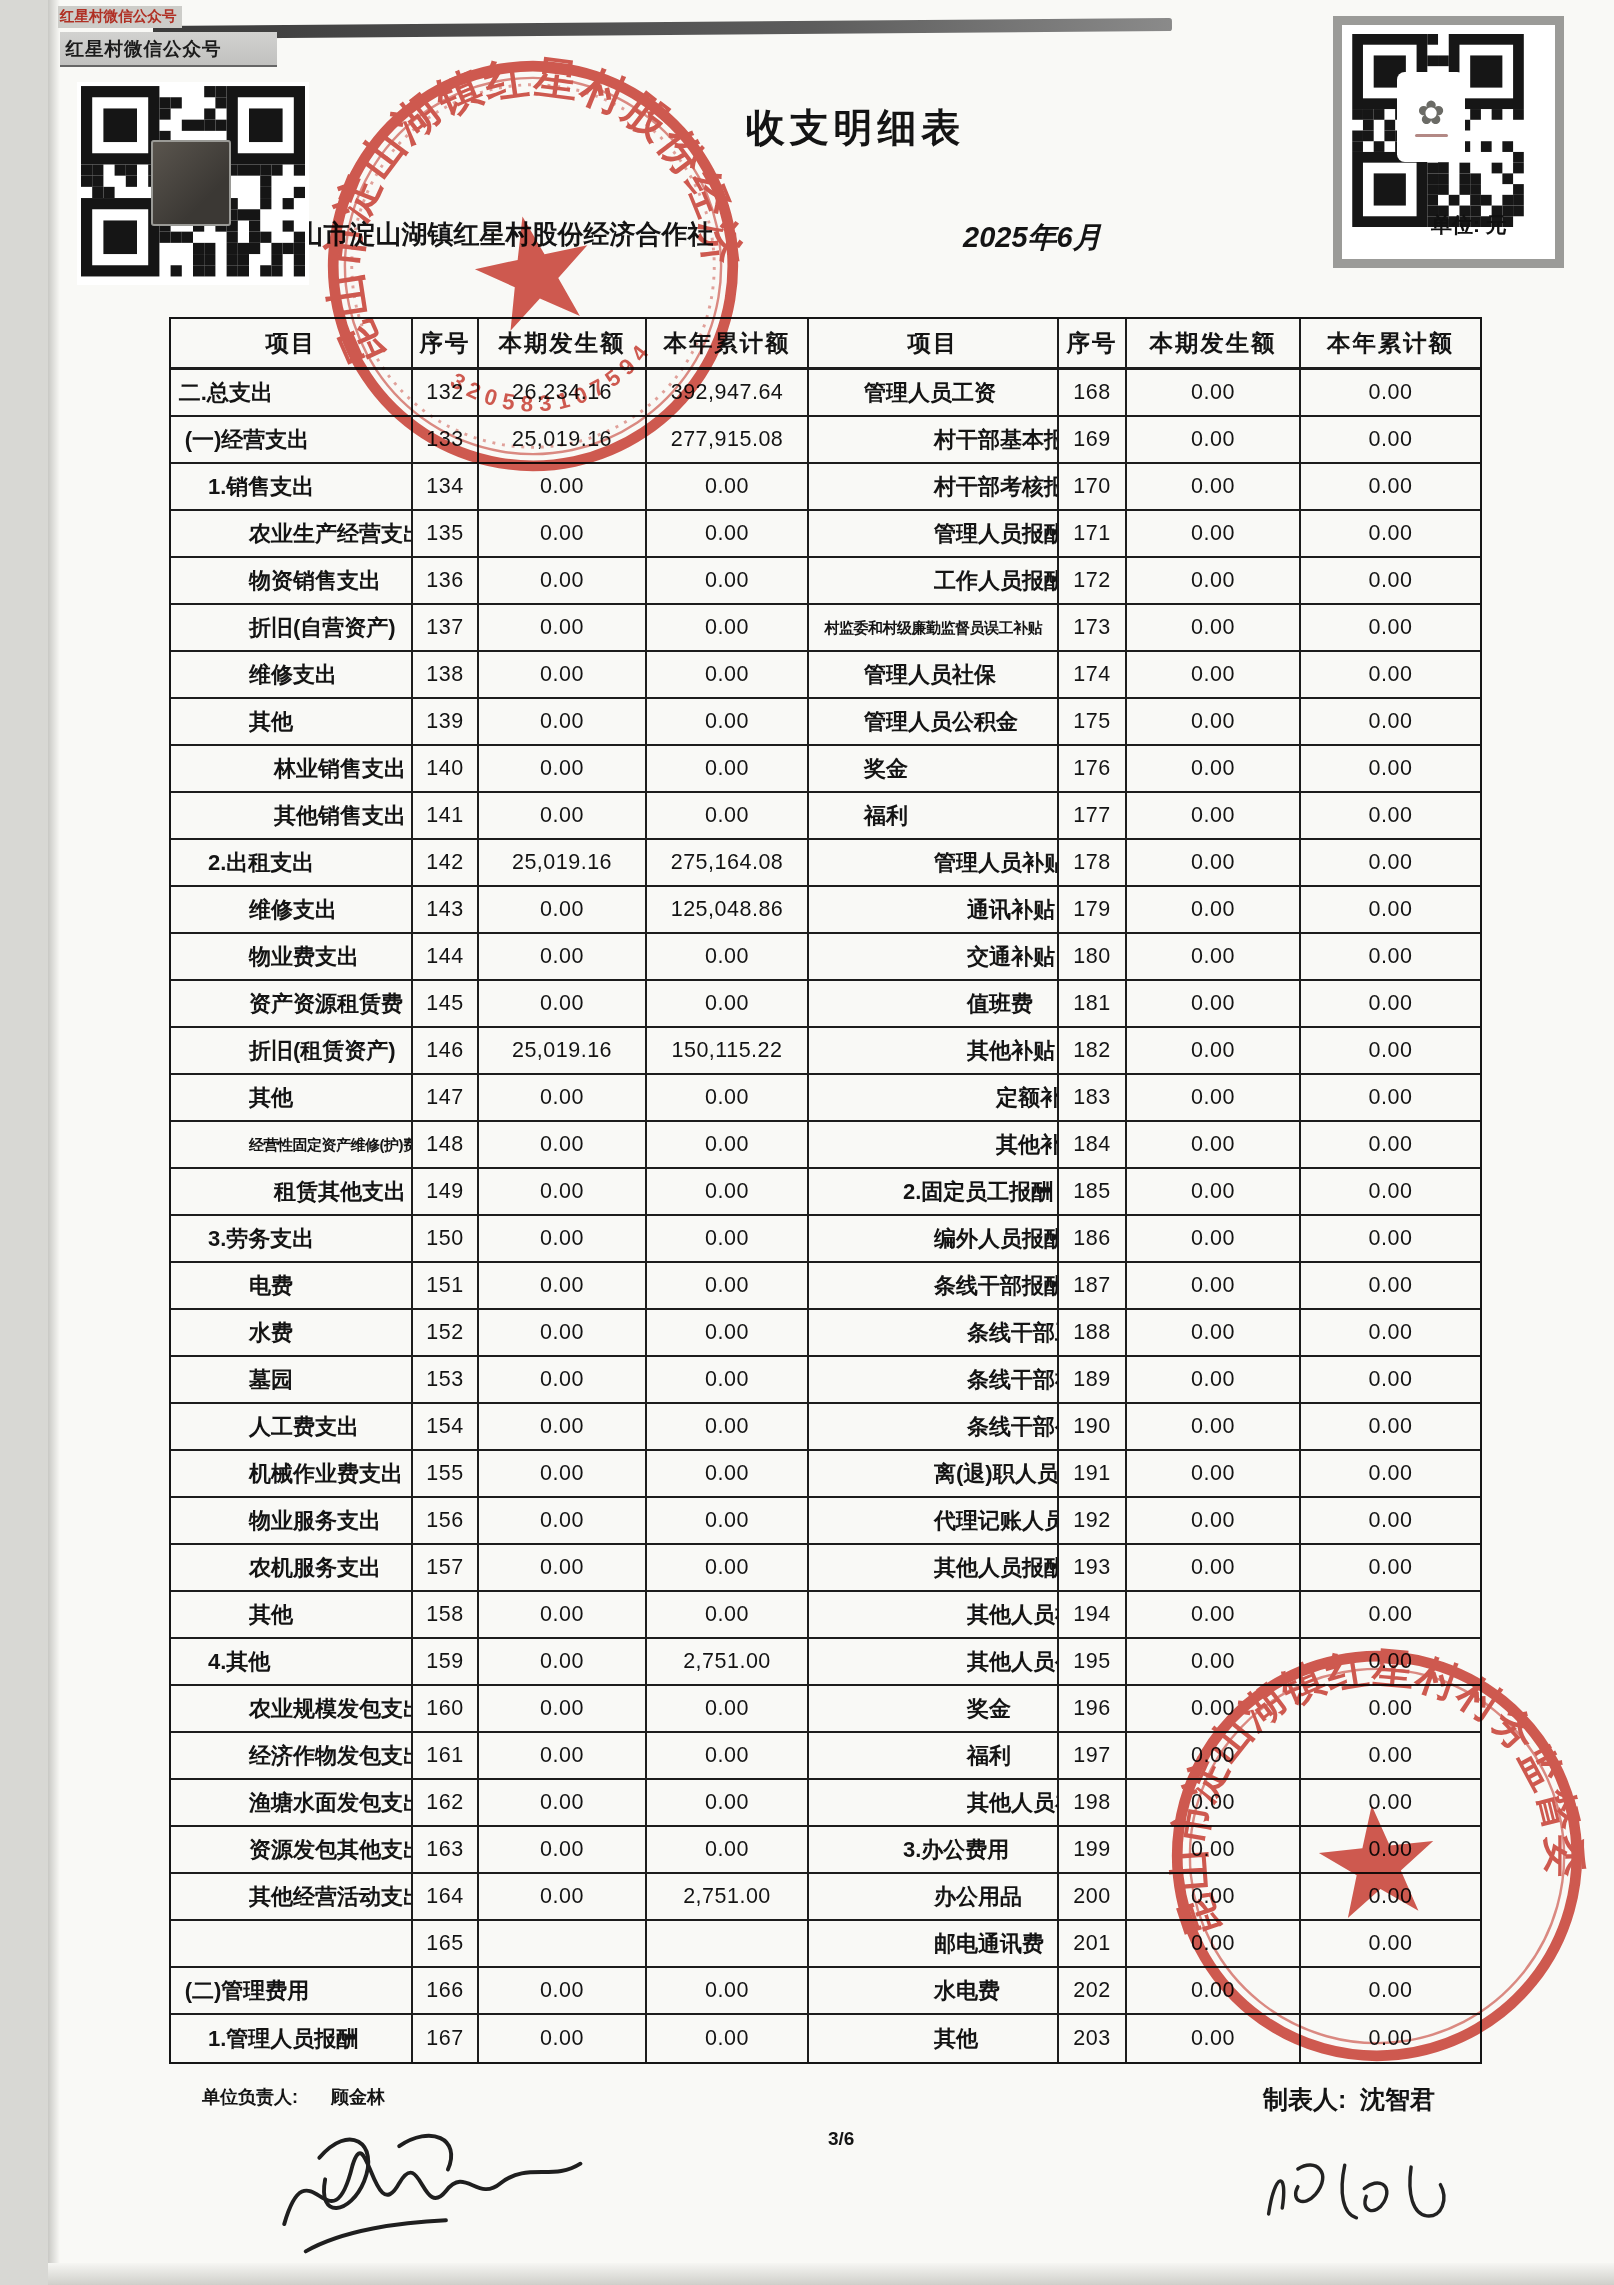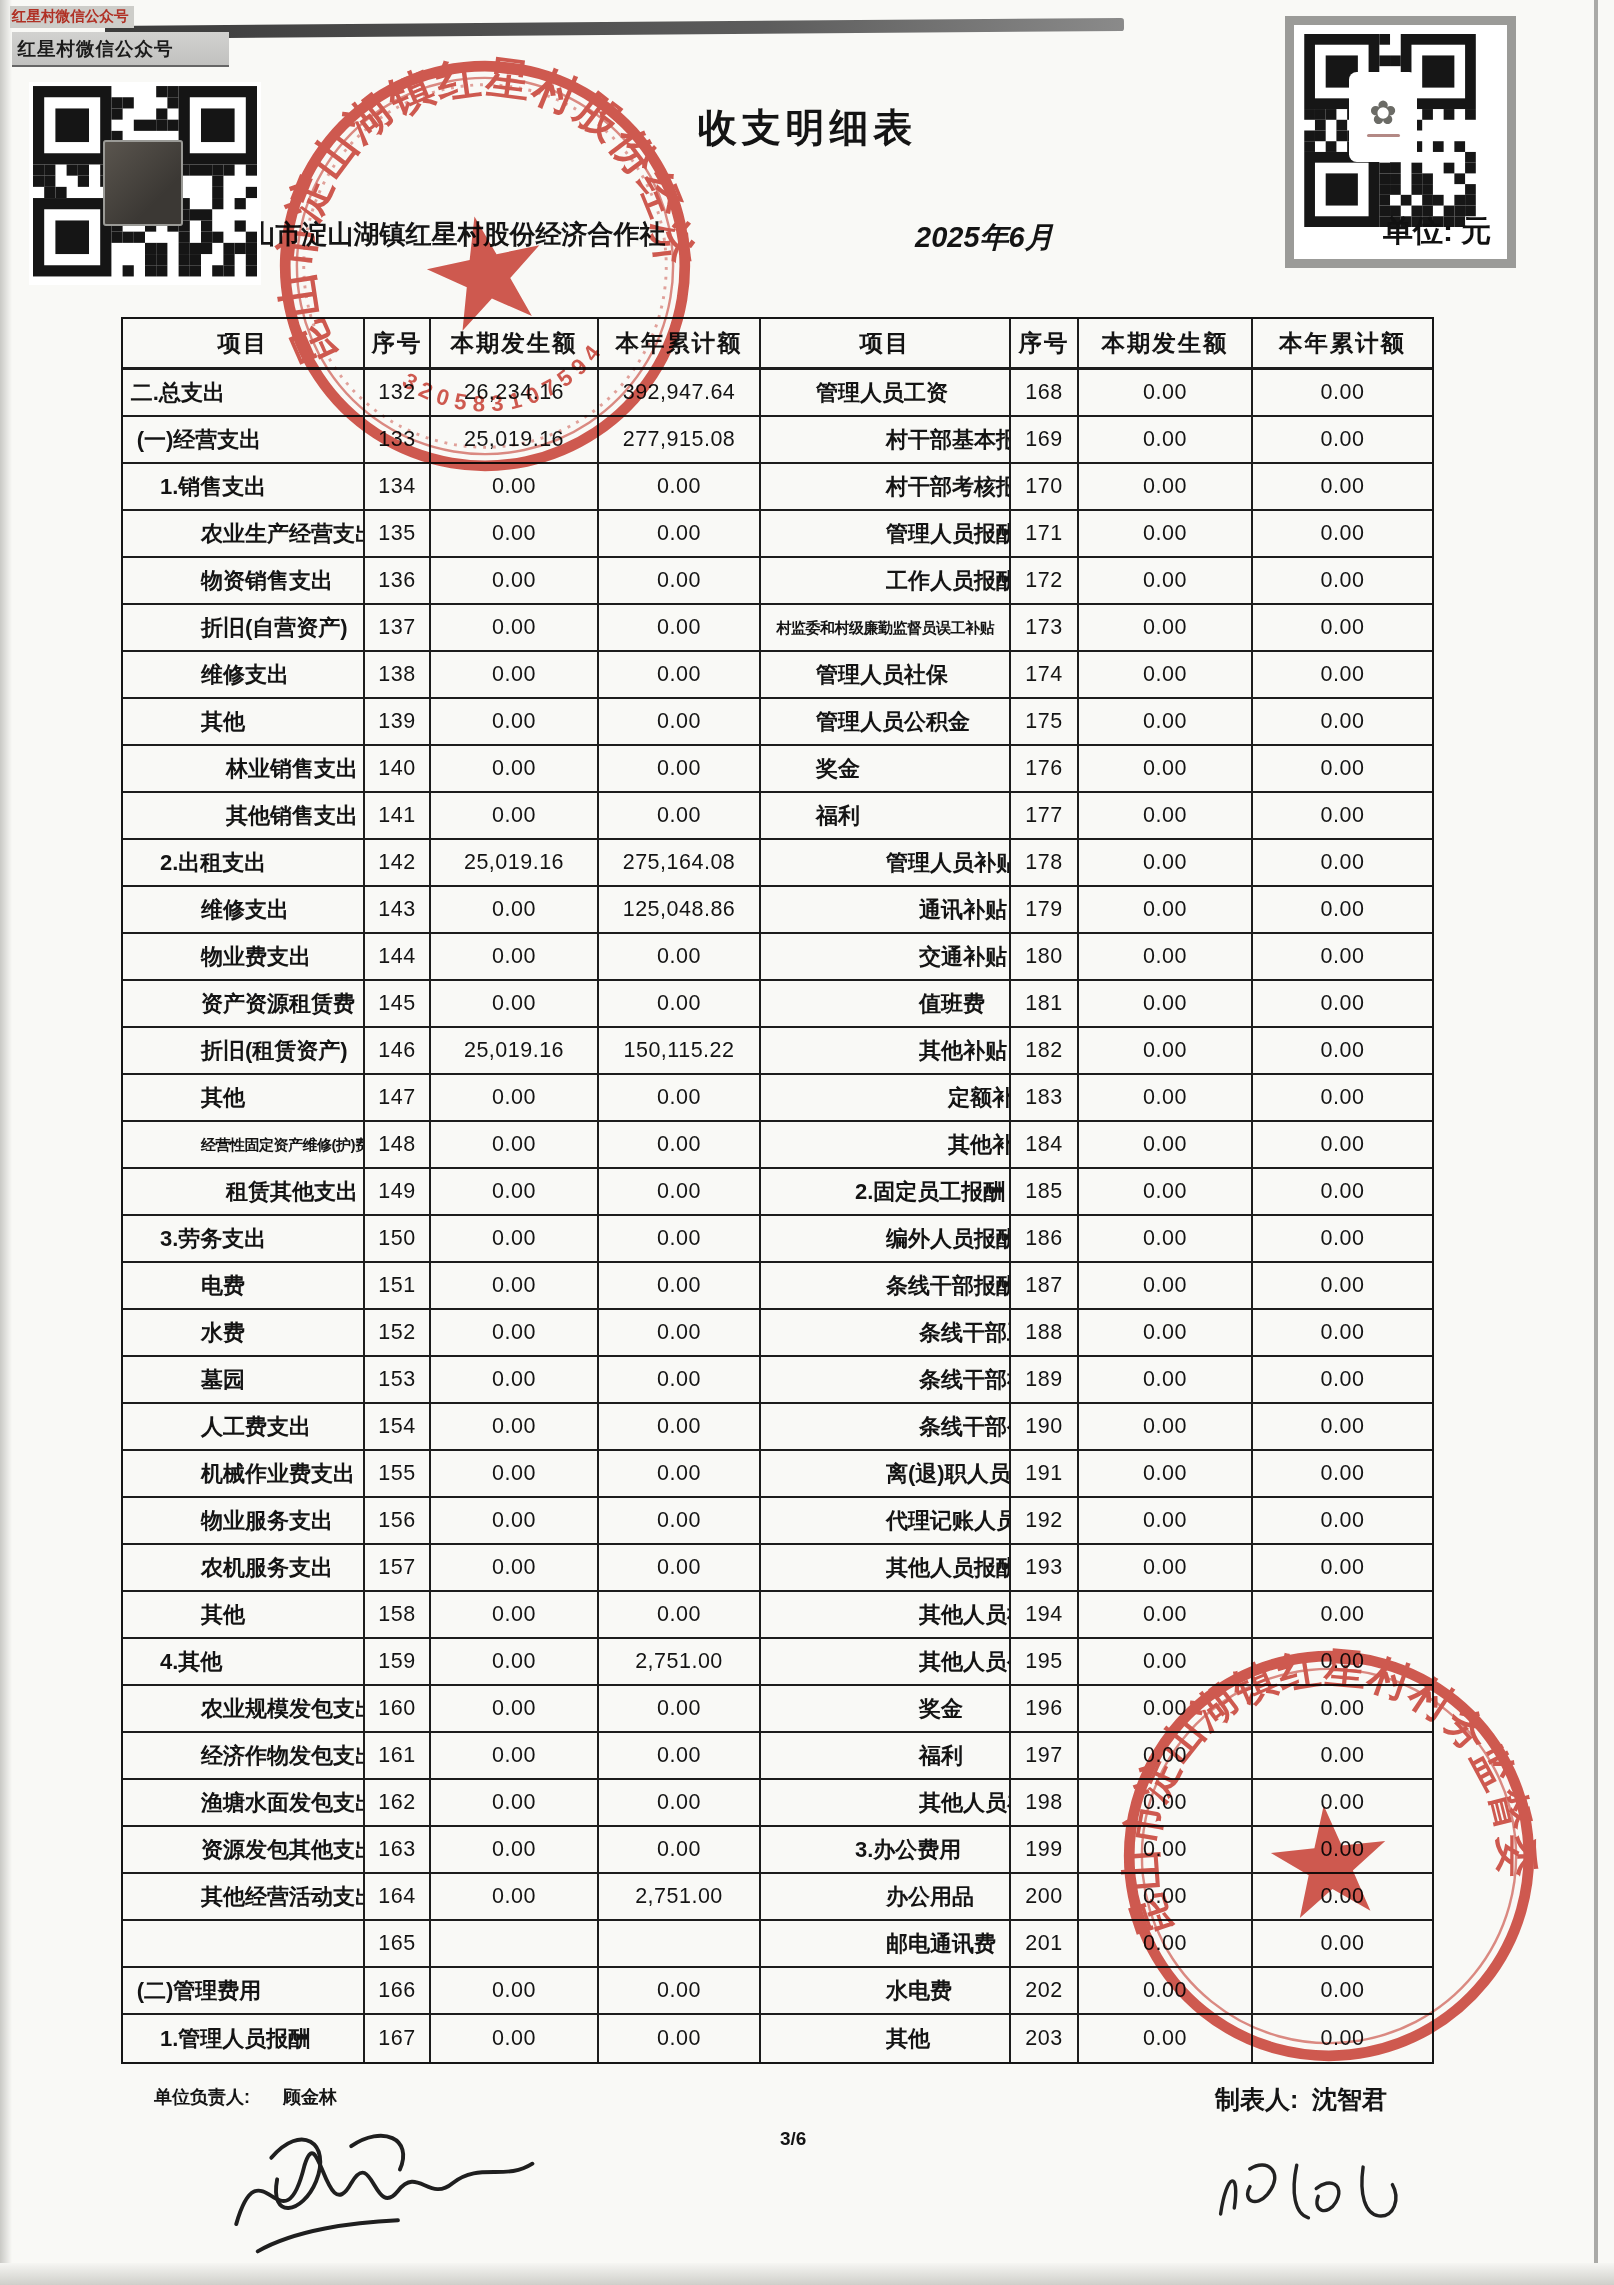--- a/index.html
+++ b/index.html
@@ -1,17 +1,17 @@
 <!DOCTYPE html>
 <html><head>
 <meta charset="utf-8">
 <style>
   html,body{margin:0;padding:0;}
   body{width:1614px;height:2285px;background:#d8d8d4;font-family:"Liberation Sans","DejaVu Sans",sans-serif;position:relative;overflow:hidden;}
-  .page{position:absolute;inset:0;background:#f9f9f6;color:#141414;overflow:hidden;}
+  .page{position:absolute;inset:0;background:#f9f9f6;color:#141414;overflow:hidden;margin-left:48px;}
 
   
   .scan-strip{position:absolute;left:105px;top:21.5px;width:1019px;height:12.7px;background:linear-gradient(90deg,#262626,#4b4b4b 65%,#7e7e7e);transform:rotate(-0.45deg);border-radius:2.9px;opacity:.9;}
   .edge-left{position:absolute;left:0;top:0;width:11.7px;height:2285px;background:linear-gradient(90deg,#c9c9c5,rgba(255,255,255,0));}
   .edge-right{position:absolute;left:1594px;top:0;width:3.9px;height:2285px;background:#8f8f8c;opacity:.75;}
   .edge-bottom{position:absolute;left:0;top:2263px;width:1614px;height:22.4px;background:linear-gradient(#f6f6f3,#cfcfca);}
 
   .wechat-overlay{position:absolute;left:9.8px;top:5.9px;font-size:14.6px;color:#b03024;background:#cdcdc9;padding:1px 5.9px 2px 2px;font-weight:600;}
   .qr-label-bar{position:absolute;left:11.7px;top:32px;width:217px;height:33px;background:linear-gradient(#d2d2d0,#c1c1bf);border-bottom:2.9px solid #666;display:flex;align-items:center;}
   .qr-label-bar span{font-size:18.5px;font-weight:700;color:#1c1c1c;padding-left:5.9px;letter-spacing:1px;}
@@ -20,21 +20,21 @@
   .qr-left-photo{position:absolute;left:103px;top:140px;width:76px;height:82px;background:linear-gradient(135deg,#5a554e,#3b3834 70%);border:2px solid #9a9a96;z-index:4;border-radius:2.9px;}
   .qr-right-frame{position:absolute;left:1285px;top:15.6px;width:193px;height:215px;border:9.8px solid #9b9b98;background:#fff;padding:9.8px;z-index:3;}
   .qr-logo{position:absolute;left:55px;top:47px;width:68px;height:90px;background:#fff;border-radius:7.8px;display:flex;flex-direction:column;align-items:center;justify-content:center;gap:4.9px;}
   .qr-logo .flower{font-size:33px;color:#6b6b66;line-height:1;}
   .qr-logo .logo-mark{width:33px;height:2.9px;background:#8a4a44;opacity:.65;border-radius:2px;}
 
   .doc-title{position:absolute;left:583px;top:101px;width:449px;text-align:center;font-size:39px;font-weight:700;letter-spacing:4.9px;z-index:2;}
   .org-line{position:absolute;left:207px;top:217px;font-size:26px;font-weight:700;z-index:2;}
   .org-line .colon{margin-right:7.8px;}
   .period{position:absolute;left:915px;top:218px;font-size:29px;font-weight:600;z-index:2;font-style:italic;}
-  .unit-label{position:absolute;left:1383px;top:211px;font-size:30px;font-weight:700;z-index:7;color:#111;}
+  .unit-label{position:absolute;left:1383px;top:211px;font-size:21px;font-weight:700;z-index:7;color:#111;}
 
   
   .table{position:absolute;left:121px;top:317px;border:2.9px solid #161616;z-index:2;}
   #tgrid{display:grid;grid-template-columns:242px 66px 168px 162px 250px 68px 174px 179px;grid-template-rows:51px;grid-auto-rows:47px;border-radius:32px;}
   .c{display:flex;align-items:center;justify-content:center;border-right:2.1px solid #1d1d1d;border-bottom:2.1px solid #1d1d1d;font-size:22px;font-weight:600;line-height:1.05;box-sizing:border-box;overflow:hidden;white-space:nowrap;}
   .hc{font-size:23.4px;font-weight:700;border-bottom-width:3.4px;letter-spacing:2px;}
   .num{font-weight:500;font-size:21.5px;letter-spacing:0.5px;}
   .item{justify-content:flex-start;}
   .ce{border-right:none;}
   .re{border-bottom:none;}

